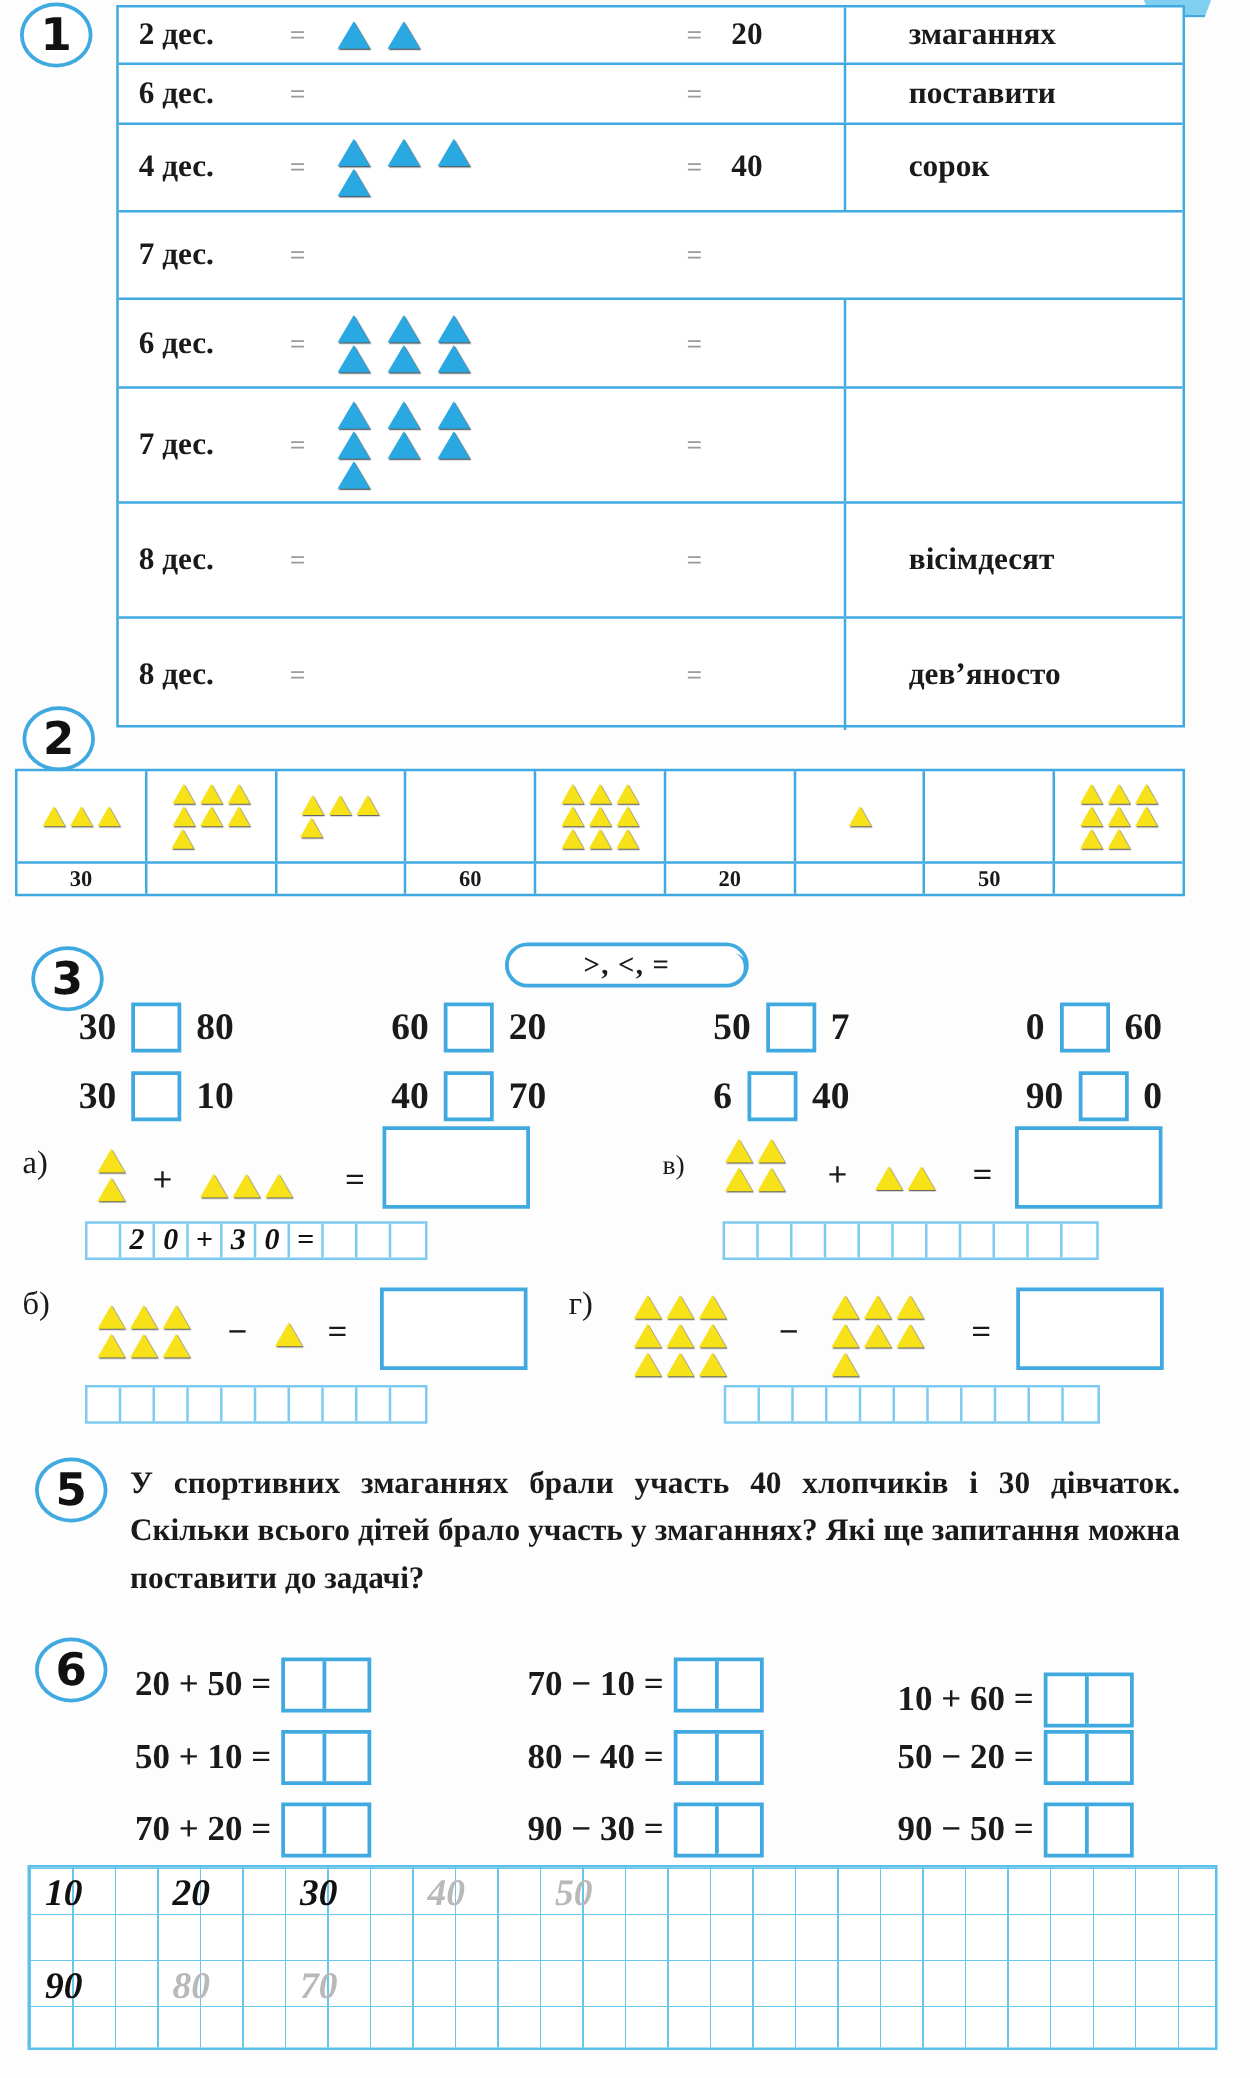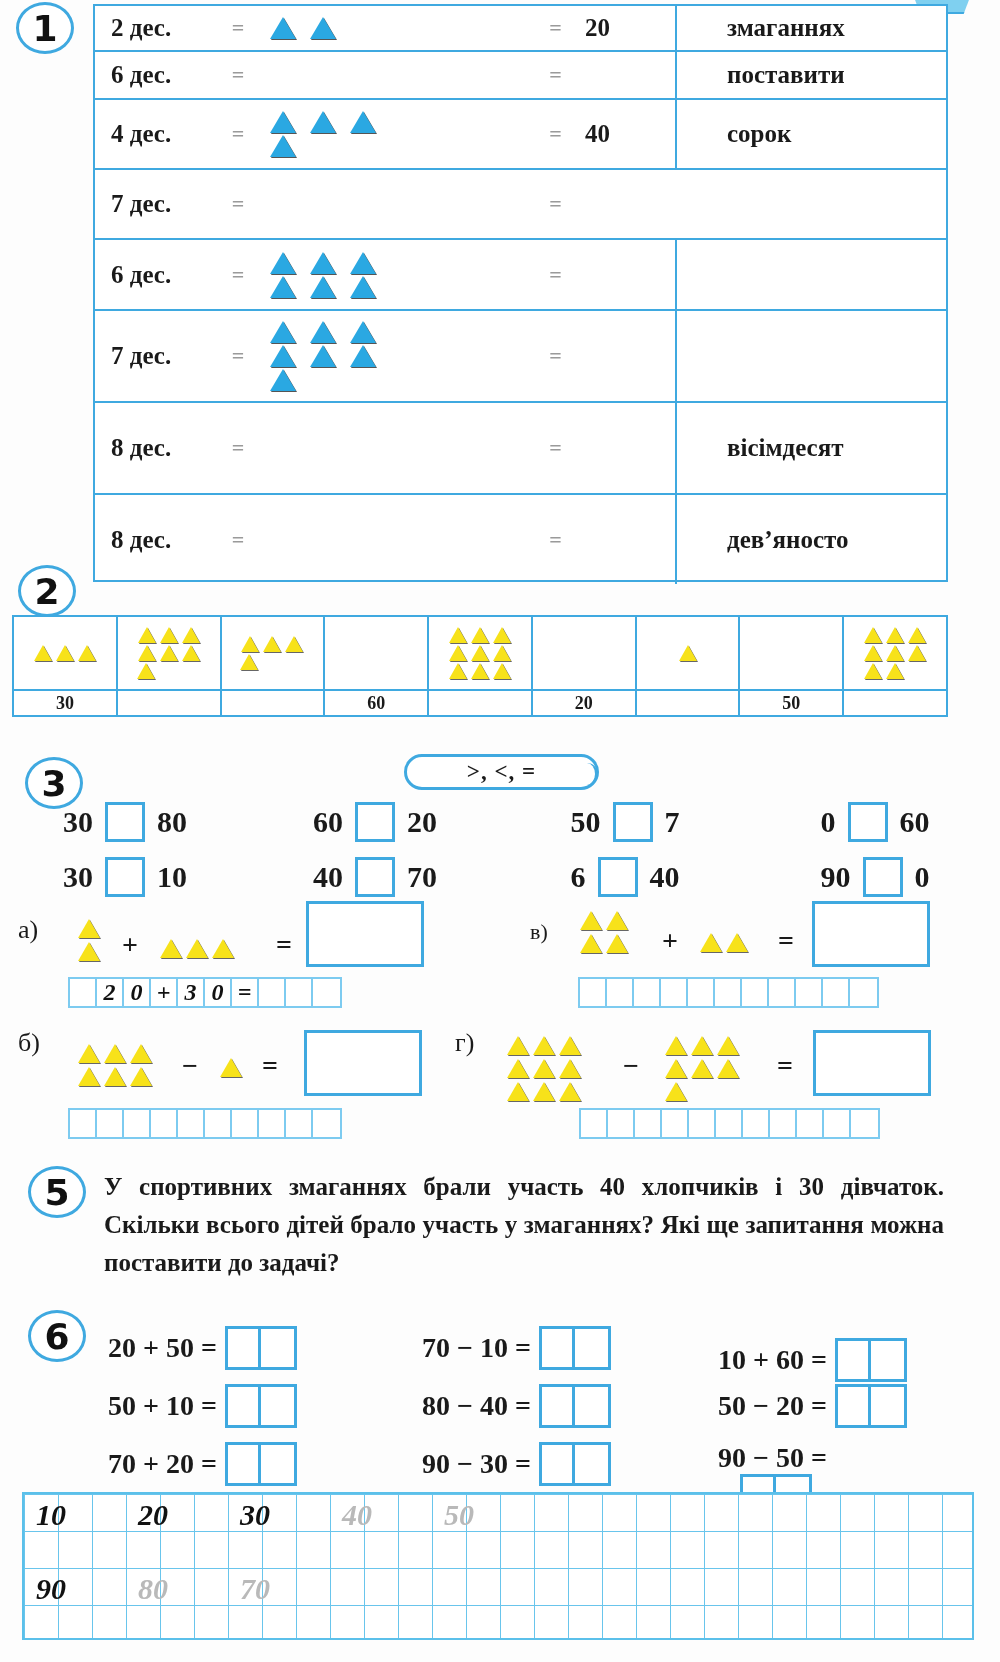--- a/index.html
+++ b/index.html
@@ -589,21 +589,21 @@
           <span></span>
         </span>
     </div>
     <div class="eq6" style="left:422px; top:132px;">
       <span>90 − 30 =</span>
       <span class="ansbox">
           <span></span>
           <span></span>
         </span>
     </div>
-    <div class="eq6" style="left:718px; top:132px;flex-direction:column;">
+    <div class="eq6" style="left:718px; top:132px;">
       <span>90 − 50 =</span>
       <span class="ansbox">
           <span></span>
           <span></span>
         </span>
     </div>
   </div>
 
   <div id="grid">
     <div class="gridrow" style="top:2px;">

